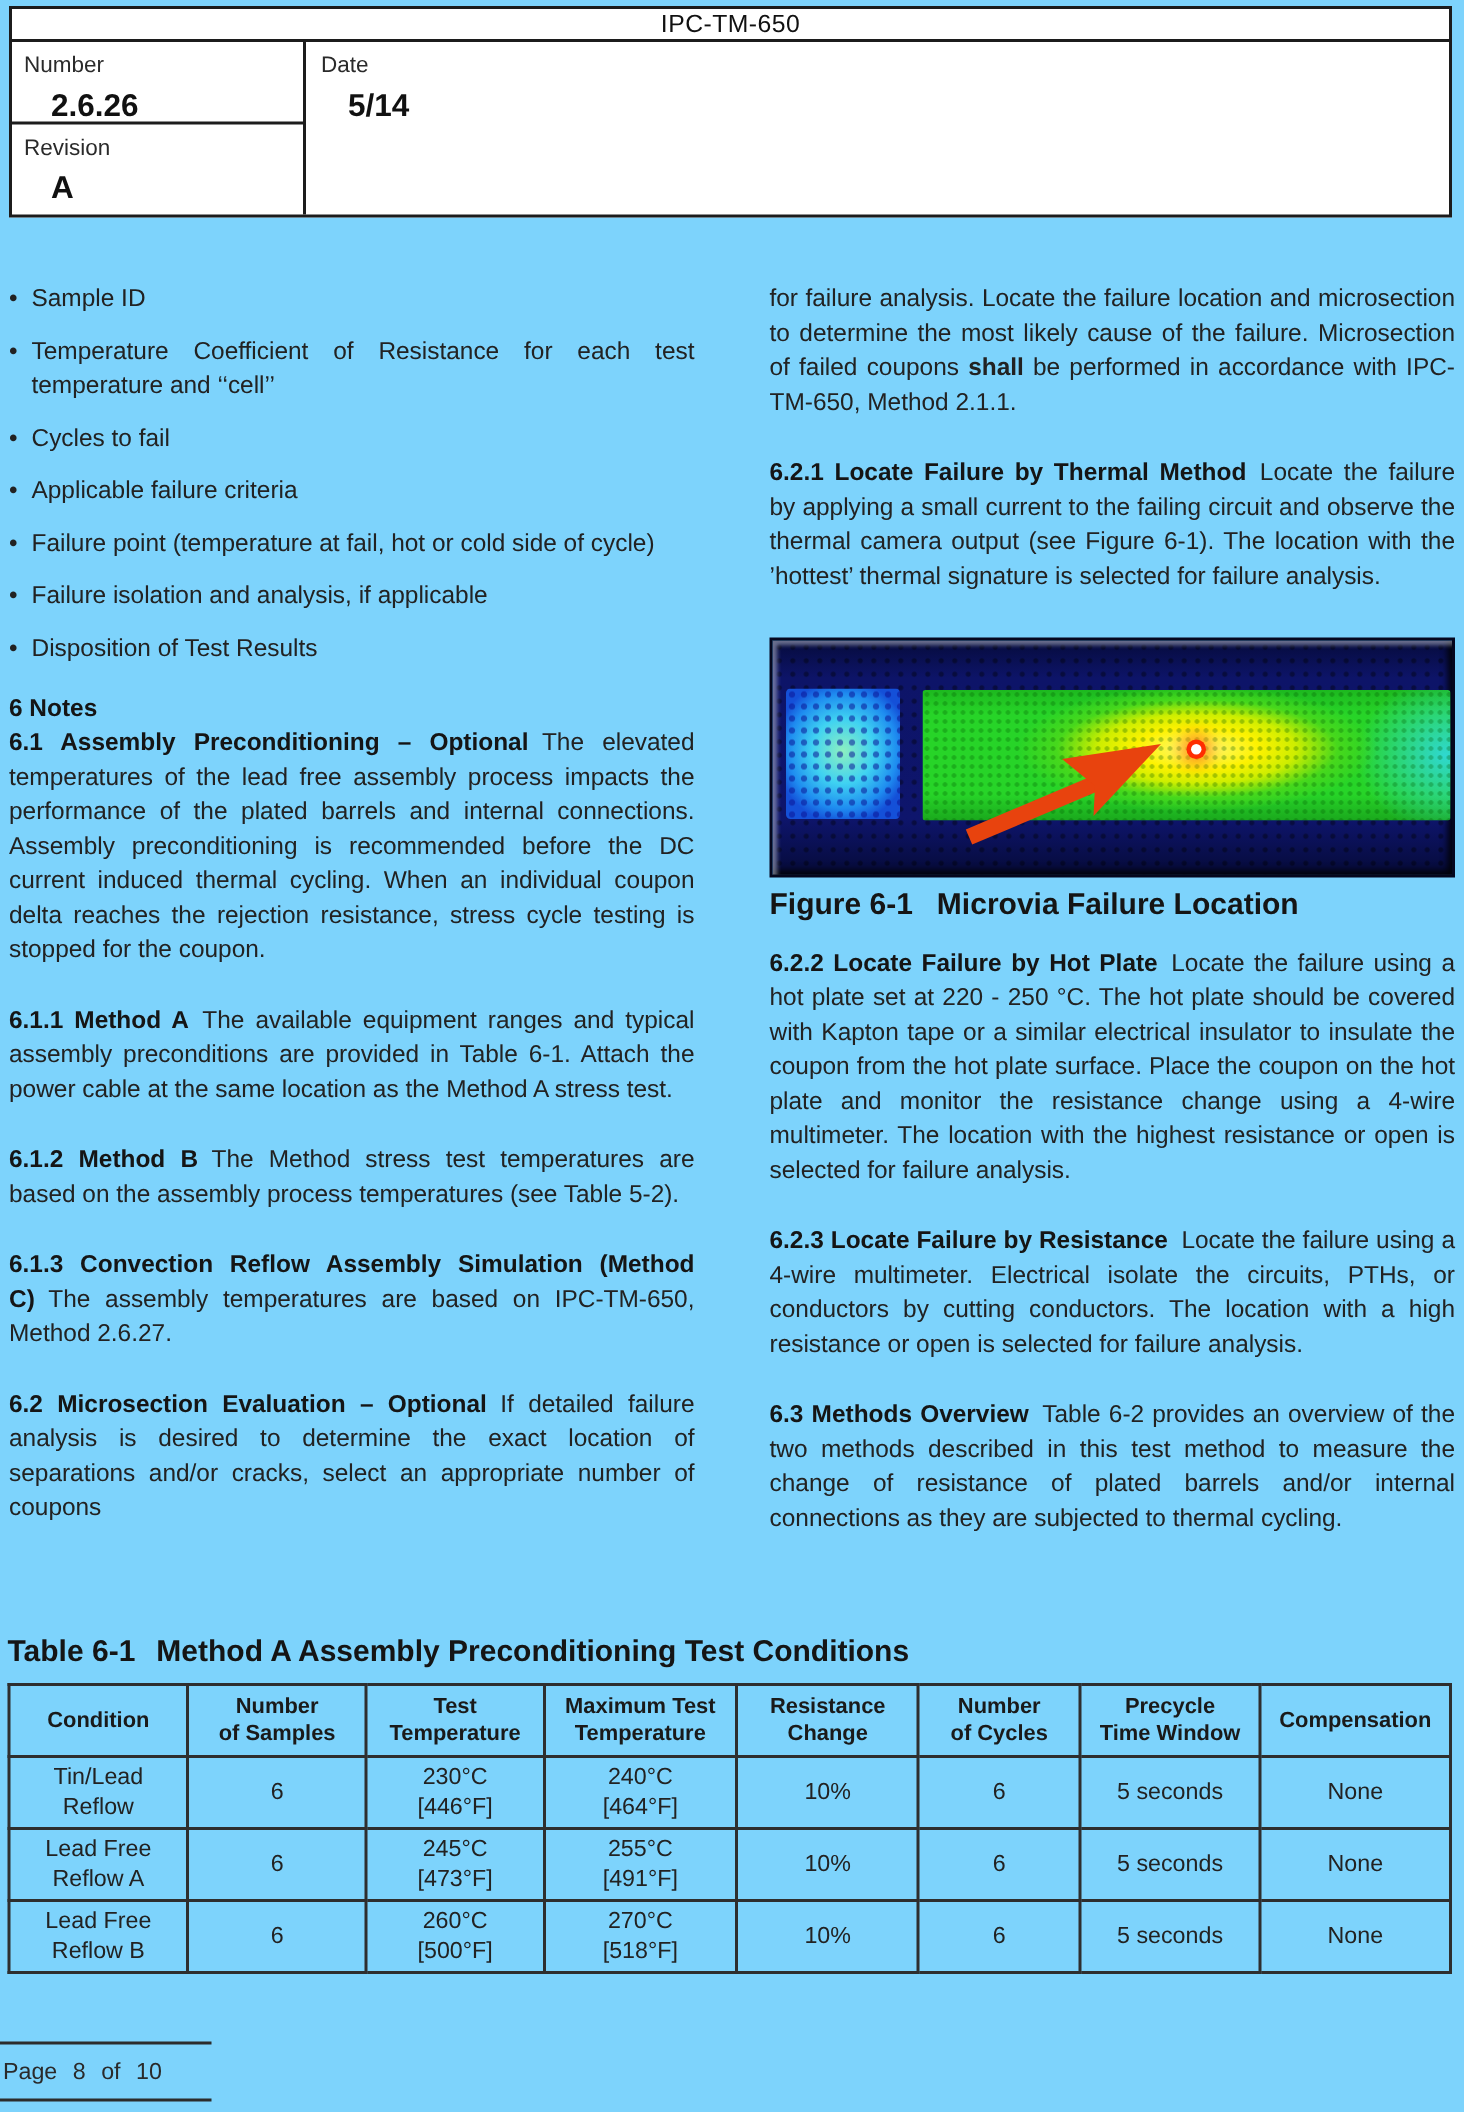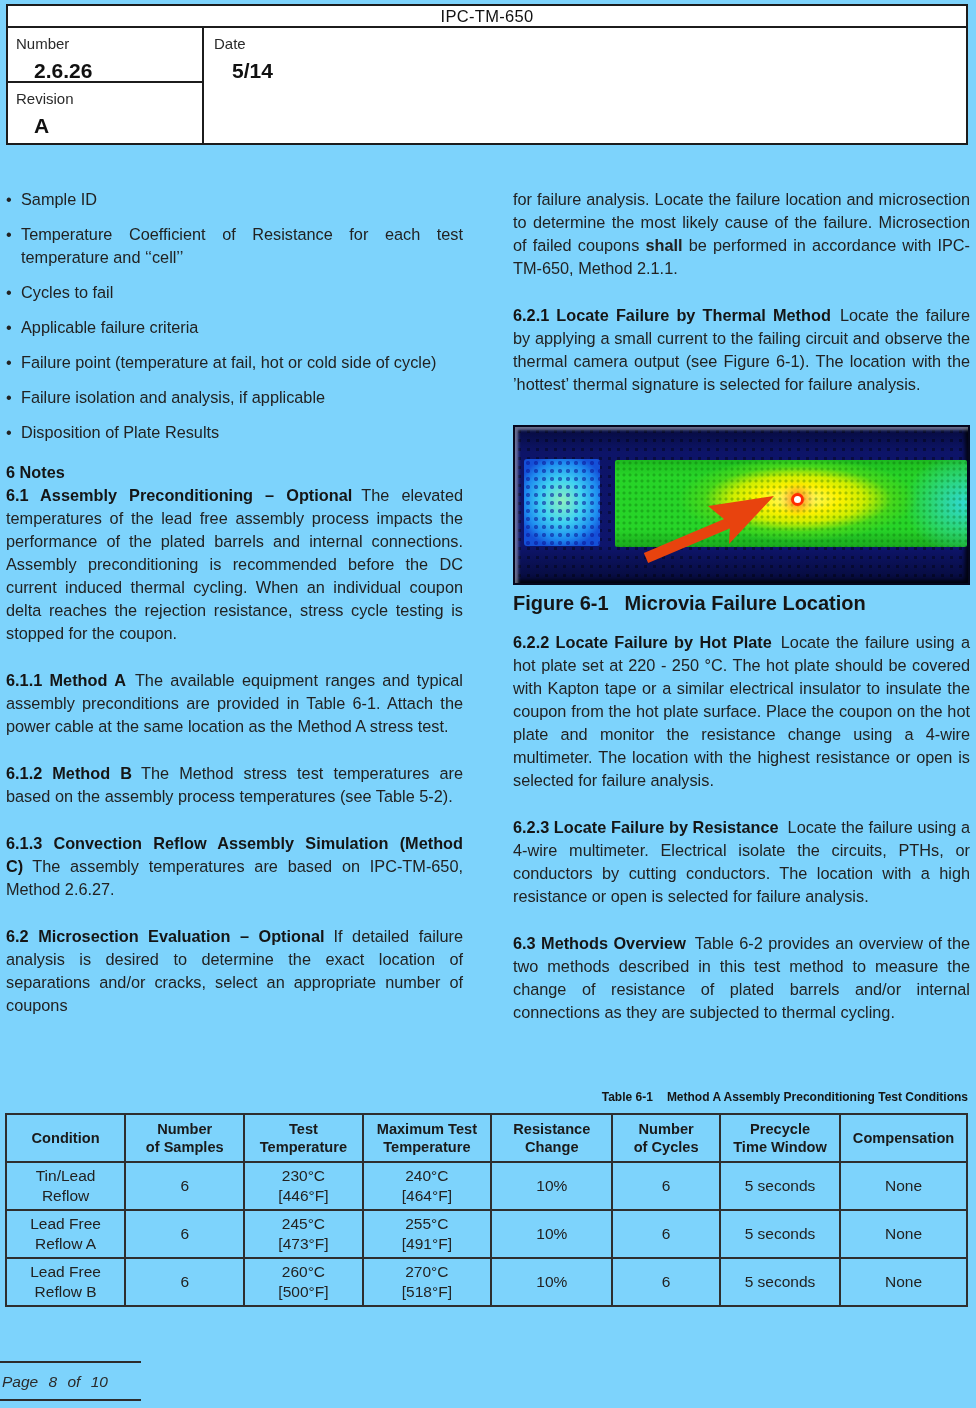--- a/index.html
+++ b/index.html
@@ -69,35 +69,35 @@
     background:#ffffff;
     box-shadow: 0 0 0 3px #ff2d00, 0 0 10px 7px rgba(255,120,0,0.75);
   }
   .t-arrow-svg { position:absolute; left:0; top:0; }
 
   .fig-caption { margin:7px 0 16px 0; font-weight:bold; font-size:20px; color:#151515; text-align:left; }
   .fig-caption .cap-label { margin-right:16px; }
 
   
   .tablewrap { position:absolute; top:1090px; left:5px; width:963px; }
-  .tbl-title { text-align:right; font-weight:bold; font-size:12px; color:#151515; margin-bottom:9px; }
+  .tbl-title { text-align:left; font-weight:bold; font-size:20px; color:#151515; margin-bottom:9px; }
   .tbl-title .t-label { margin-right:14px; }
   table.cond { width:100%; border-collapse:collapse; table-layout:fixed; }
   table.cond th, table.cond td {
     border:2px solid #2e2e2e; text-align:center; vertical-align:middle;
     white-space:pre-line; padding:3px 2px;
   }
   table.cond th { font-size:14.6px; line-height:18px; height:48px; font-weight:bold; color:#1a1a1a; }
   table.cond td { font-size:15.5px; line-height:20px; height:48px; color:#222; }
   col.c0{width:12.4%} col.c1{width:12.4%} col.c2{width:12.3%} col.c3{width:13.4%}
   col.c4{width:12.6%} col.c5{width:11.2%} col.c6{width:12.5%} col.c7{width:13.2%}
 
   
   .footer { position:absolute; top:1361px; left:0; width:141px;
-    border-top:2px solid #2c2c2c; border-bottom:2px solid #2c2c2c;font-style:italic; }
+    border-top:2px solid #2c2c2c; border-bottom:2px solid #2c2c2c; }
   .footer .ptext { font-size:15.5px; color:#2a2a2a; padding:10px 0 8px 2px; word-spacing:6px; }
 </style>
 </head>
 <body>
 
 <div class="page">
 
   <div class="hdr">
     <div class="hdr-title-row">IPC-TM-650</div>
     <div class="hdr-grid">
@@ -121,21 +121,21 @@
   <div class="cols">
 
     <div class="col col-left">
       <div class="bullets">
         <div class="bullet"><span class="marker">•</span><span>Sample ID</span></div>
         <div class="bullet"><span class="marker">•</span><span>Temperature Coefficient of Resistance for each test temperature and ‘‘cell’’</span></div>
         <div class="bullet"><span class="marker">•</span><span>Cycles to fail</span></div>
         <div class="bullet"><span class="marker">•</span><span>Applicable failure criteria</span></div>
         <div class="bullet"><span class="marker">•</span><span>Failure point (temperature at fail, hot or cold side of cycle)</span></div>
         <div class="bullet"><span class="marker">•</span><span>Failure isolation and analysis, if applicable</span></div>
-        <div class="bullet"><span class="marker">•</span><span>Disposition of Plate Results</span></div>
+        <div class="bullet"><span class="marker">•</span><span>Disposition of Test Results</span></div>
       </div>
 
       <div class="standalone-h">6  Notes</div>
 
       <p class="sec"><b class="h">6.1  Assembly Preconditioning – Optional</b><span>The elevated temperatures of the lead free assembly process impacts the performance of the plated barrels and internal connections. Assembly preconditioning is recommended before the DC current induced thermal cycling. When an individual coupon delta reaches the rejection resistance, stress cycle testing is stopped for the coupon.</span></p>
       <p class="sec"><b class="h">6.1.1  Method A</b><span>The available equipment ranges and typical assembly preconditions are provided in Table 6-1. Attach the power cable at the same location as the Method A stress test.</span></p>
       <p class="sec"><b class="h">6.1.2  Method B</b><span>The Method stress test temperatures are based on the assembly process temperatures (see Table 5-2).</span></p>
       <p class="sec"><b class="h">6.1.3  Convection Reflow Assembly Simulation (Method C)</b><span>The assembly temperatures are based on IPC-TM-650, Method 2.6.27.</span></p>
       <p class="sec"><b class="h">6.2  Microsection Evaluation – Optional</b><span>If detailed failure analysis is desired to determine the exact location of separations and/or cracks, select an appropriate number of coupons</span></p>
     </div>

